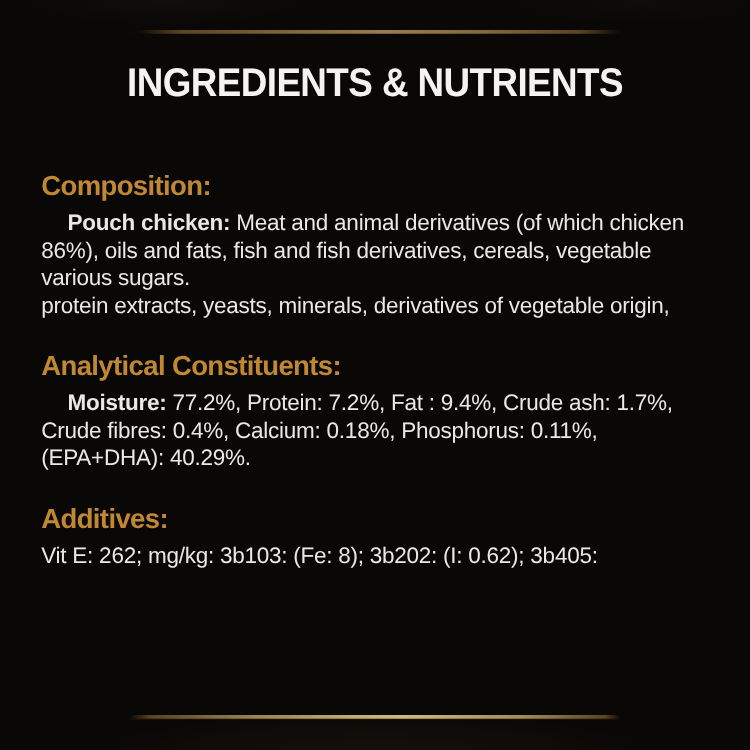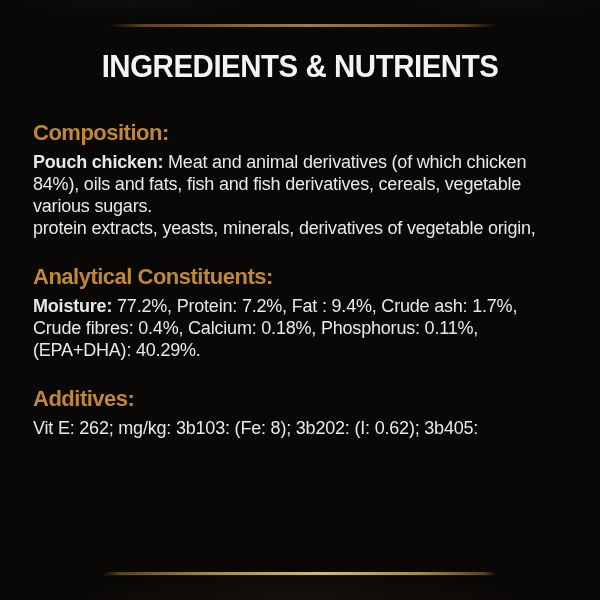--- a/index.html
+++ b/index.html
@@ -72,51 +72,51 @@
     white-space: pre;
   }
   .content {
     position: absolute;
     left: 33px;
     top: 120px;
     right: 12px;
   }
   .section { margin-bottom: 25px; }
   .heading {
-    margin: 0 0 5px 0;
+    margin: 16px 0 5px 0;
     color: var(--accent, #c18833);
     font-size: 22px;
     line-height: 26px;
     font-weight: bold;
     letter-spacing: -0.5px;
   }
   .bodyline {
     color: var(--text, #eae8e5);
     font-size: 18px;
     line-height: 22px;
     letter-spacing: -0.2px;
     white-space: pre;
   }
-  .bodyline b { font-weight: bold; }
+  .bodyline b { font-weight: bold; margin-left: 21px; }
 </style>
 </head>
 <body style="--bg: #0a0807; --accent: #c18833; --text: #eae8e5; --divider-gold-top: #9a7d4b; --divider-gold-bottom: #cdbb7b;">
 
 <div class="stage">
 
   <div class="rule rule-top"></div>
 
   <h1 class="title">INGREDIENTS &amp; NUTRIENTS</h1>
 
   <div class="content">
 
     <section class="section">
       <h2 class="heading">Composition:</h2>
       <div class="bodyline"><b>Pouch chicken:</b><span> Meat and animal derivatives (of which chicken</span></div>
-      <div class="bodyline">84%), oils and fats, fish and fish derivatives, cereals, vegetable</div>
+      <div class="bodyline">86%), oils and fats, fish and fish derivatives, cereals, vegetable</div>
       <div class="bodyline">various sugars.</div>
       <div class="bodyline">protein extracts, yeasts, minerals, derivatives of vegetable origin,</div>
     </section>
 
     <section class="section">
       <h2 class="heading">Analytical Constituents:</h2>
       <div class="bodyline"><b>Moisture:</b><span> 77.2%, Protein: 7.2%, Fat : 9.4%, Crude ash: 1.7%,</span></div>
       <div class="bodyline">Crude fibres: 0.4%, Calcium: 0.18%, Phosphorus: 0.11%,</div>
       <div class="bodyline">(EPA+DHA): 40.29%.</div>
     </section>

